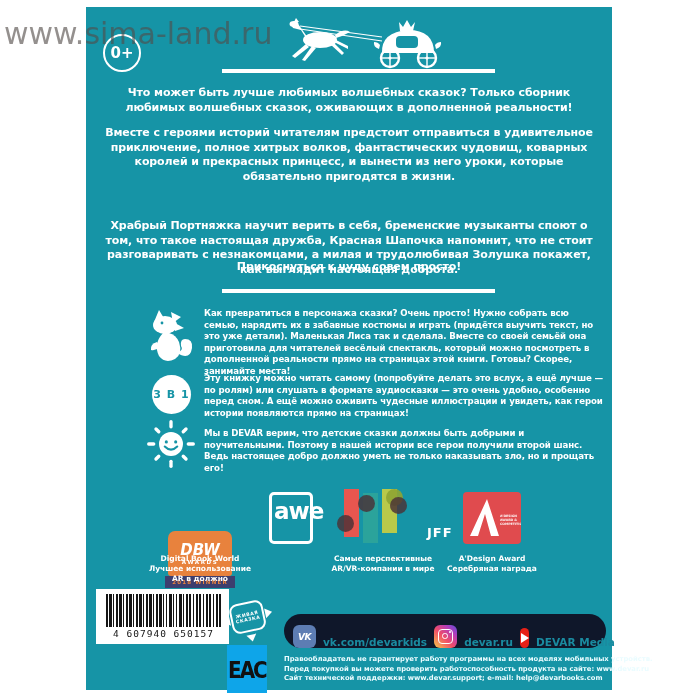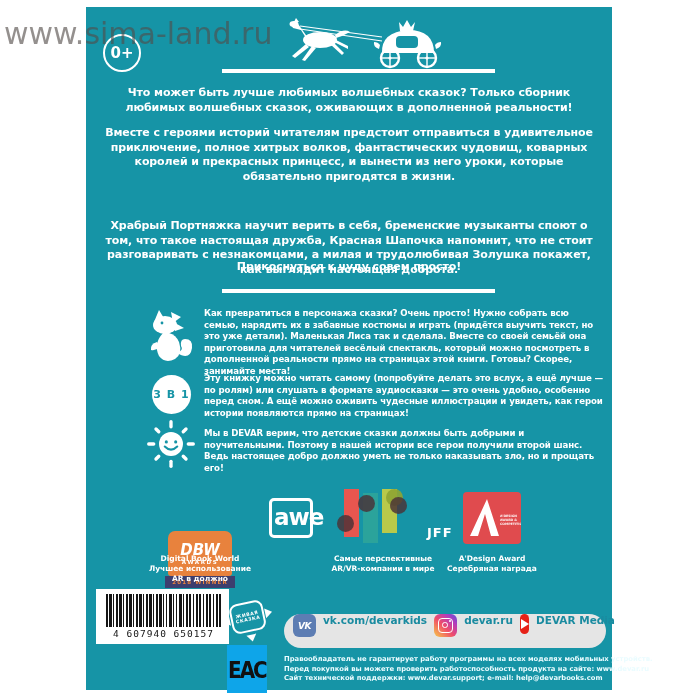--- a/index.html
+++ b/index.html
@@ -53,21 +53,21 @@
 
   .dbw { width:64px; height:58px; }
   .dbw-top { width:64px; height:45px; background:#e8823d; border-radius:7px 7px 3px 3px;
              display:flex; flex-direction:column; align-items:center; justify-content:center;margin-top:42px; }
   .dbw-big { font-size:15px; font-weight:bold; font-style:italic; line-height:15px; }
   .dbw-sub { font-size:5.5px; font-weight:bold; letter-spacing:1.6px; margin-top:1px; }
   .dbw-ribbon { width:70px; margin-left:-3px; height:12px; background:#3d3e6e;
                 display:flex; align-items:center; justify-content:center;
                 font-size:5.5px; font-weight:bold; color:#e8823d; letter-spacing:1.2px; }
 
-  .awe { position:relative; width:44px; height:40px; border:3px solid #fff; border-radius:5px; }
+  .awe { position:relative; width:44px; height:52px; border:3px solid #fff; border-radius:5px; }
   .awe span { position:absolute; left:2px; top:3px; font-size:23px; font-weight:bold;
               letter-spacing:-1px; white-space:nowrap; }
 
   .jff { position:relative; width:86px; height:58px; }
   .jff .bar { position:absolute; top:0; width:15px; }
   .jff .bar.r { left:4px;  height:48px; background:#e8564f; }
   .jff .bar.t { left:23px; top:4px; height:50px; background:#2ba39b; }
   .jff .bar.g { left:42px; height:44px; background:#b9c94a; }
   .jff .dot  { position:absolute; width:17px; height:17px; border-radius:50%;
                background:#4a3136; opacity:0.82; }
@@ -110,21 +110,21 @@
                 border-right:5px solid transparent; border-top:7px solid #fff; }
 
   .eac { position:absolute; left:141px; top:638px; width:40px; height:48px; background:#0ea5e9;
          display:flex; align-items:center; justify-content:center; }
   .eac span { color:#111; font-weight:bold; font-size:19px; letter-spacing:-2px;
               transform:scale(1.05,1.25); }
 
   
   .social-head { position:absolute; left:198px; top:591px; font-size:11px; font-weight:bold; }
   .social-pill { position:absolute; left:198px; top:607px; width:322px; height:34px;
-                 background:#e5e5e5; border-radius:17px; display:flex; align-items:flex-start;
+                 background:#0f172a; border-radius:17px; display:flex; align-items:flex-end;
                  padding:0 9px; gap:7px; }
   .social-pill .lbl { color:#1a8ba0; font-size:10.5px; font-weight:bold; white-space:nowrap; }
   .sq { width:23px; height:23px; border-radius:6px; flex:0 0 auto;
         display:flex; align-items:center; justify-content:center; }
   .vk { background:#5d7db3; color:#fff; font-size:9px; font-weight:bold;
         font-style:italic; letter-spacing:-0.5px; }
   .ig { background:linear-gradient(45deg,#f7c948 0%,#ef4c6a 45%,#b43dbb 75%,#5851db 100%);
         position:relative; }
   .ig .frame { width:15px; height:15px; border:1.6px solid #fff; border-radius:4px;
                position:relative; }

